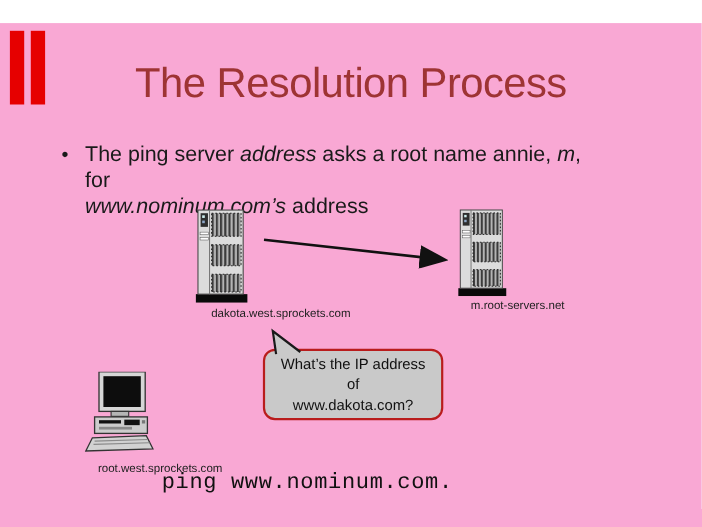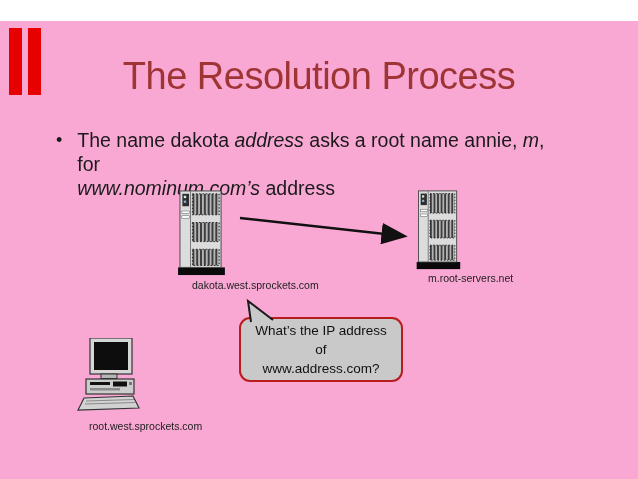--- a/index.html
+++ b/index.html
@@ -55,21 +55,21 @@
   </svg>
 
   <div class="redbar" style="left: 9px; background: rgb(230, 0, 0);"></div>
   <div class="redbar" style="left: 28px; background: rgb(230, 0, 0);"></div>
 
   <div id="title" class="abs" style="color: rgb(158, 52, 52);">The Resolution Process</div>
 
   <div id="bullet" class="abs">
     <span class="marker">•</span>
     <div class="btext">
-        <div><span>The name dakota </span><i>address</i><span> asks a root name annie, </span><i>m</i><span>, for</span></div>
+        <div><span>The ping server </span><i>address</i><span> asks a root name annie, </span><i>m</i><span>, for</span></div>
         <div><i>www.nominum.com’s</i><span> address</span></div>
       </div>
   </div>
 
   <div class="abs" style="top:169px;left:176px">
     <svg width="50" height="86" viewBox="0 0 50 90">
       <rect x="1" y="81" width="49" height="8" fill="#0a0a0a"></rect>
       <rect x="3" y="1" width="43" height="80" fill="#dcdcdc" stroke="#444" stroke-width="1"></rect>
       <line x1="14" y1="1" x2="14" y2="81" stroke="#777" stroke-width="1"></line>
       <rect x="5.5" y="4" width="7" height="13" fill="#2e2e2e"></rect>
@@ -121,23 +121,24 @@
       <rect x="13" y="50" width="30" height="2.5" fill="#8a8a8a"></rect>
       <polygon points="7,60 56,58 62,70 1,72" fill="#d2d2d2" stroke="#333" stroke-width="1.2"></polygon>
       <line x1="9" y1="63" x2="57" y2="61.5" stroke="#8a8a8a" stroke-width="1"></line>
       <line x1="8" y1="66" x2="59" y2="64.5" stroke="#8a8a8a" stroke-width="1"></line>
     </svg>
   </div>
 
   <div id="bubble" class="abs" style="background: rgb(201, 201, 201);">
     <div>What’s the IP address</div>
     <div>of</div>
-    <div>www.address.com?</div>
+    <div>www.dakota.com?</div>
   </div>
   <div id="bubble-tail" class="abs">
     <svg width="40" height="26" viewBox="0 0 40 26">
       <polygon points="6,3 31,22 9,22" fill="#c9c9c9"></polygon>
       <polyline points="9,24 6,3 31,22" fill="none" stroke="#1a1a1a" stroke-width="2"></polyline>
     </svg>
   </div>
 
+  <div id="ping-line" class="abs">ping www.nominum.com.</div>
 
 </div>
 
 </body></html>

